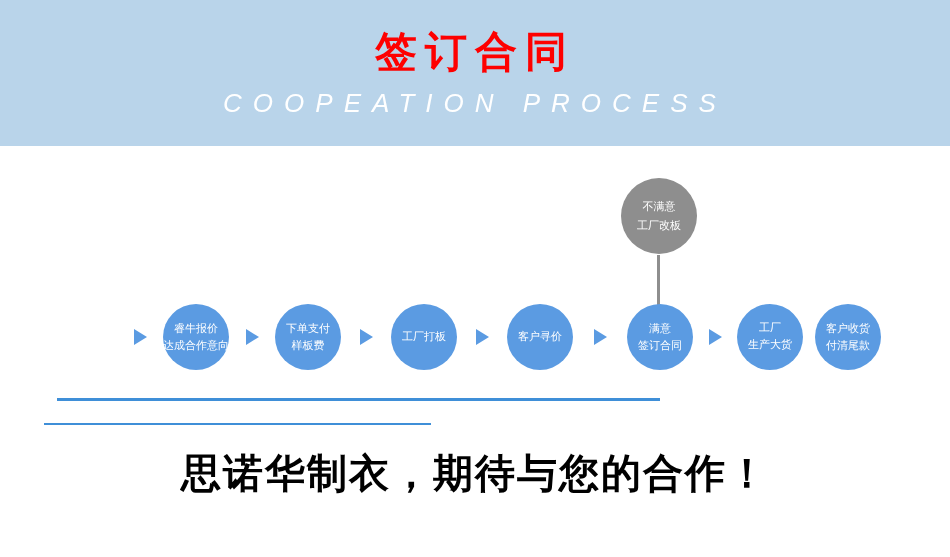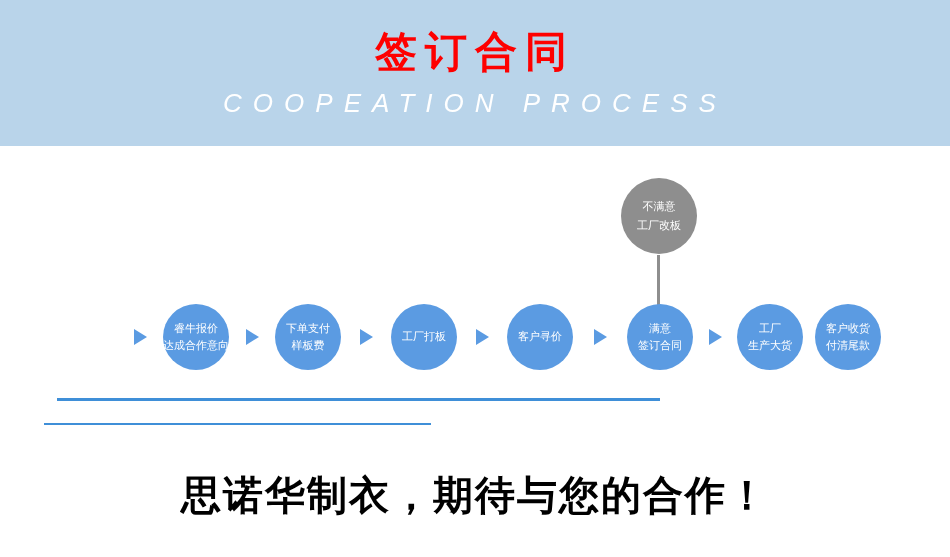--- a/index.html
+++ b/index.html
@@ -26,21 +26,21 @@
   
   .step-circle{
     position:absolute;width:66px;height:66px;border-radius:50%;
     background:var(--circle_color);color:#fff;
     display:flex;align-items:center;justify-content:center;
     text-align:center;font-size:11px;line-height:1.55;
     white-space:pre-line;top:304px;
   }
   .step-0{left:52px;}  .step-1{left:163px;} .step-2{left:275px;}
   .step-3{left:391px;} .step-4{left:507px;} .step-5{left:627px;}
-  .step-6{left:737px;} .step-7{left:815px;}
+  .step-6{left:737px;font-family:Liberation Mono, monospace;} .step-7{left:815px;}
   .arrow{
     position:absolute;top:329px;width:0;height:0;
     border-top:8px solid transparent;border-bottom:8px solid transparent;
     border-left:13px solid var(--circle_color);
   }
   .arrow-0{left:134px;} .arrow-1{left:246px;} .arrow-2{left:360px;}
   .arrow-3{left:476px;} .arrow-4{left:594px;} .arrow-5{left:709px;}
   .arrow-6{left:819px;}
   .alt-circle{
     position:absolute;left:621px;top:178px;width:76px;height:76px;
@@ -55,21 +55,21 @@
   .divider-1{
     position:absolute;left:57px;top:398px;width:603px;height:3px;
     background:var(--line_color);
   }
   .divider-2{
     position:absolute;left:44px;top:423px;width:387px;height:2px;
     background:var(--line_color);
   }
   
   .slogan{
-    position:absolute;left:0;top:468px;width:100%;
+    position:absolute;left:0;top:446px;width:100%;
     text-align:center;font-size:40px;font-weight:bold;
     color:var(--slogan_color);letter-spacing:2px;
   }
 </style>
 </head>
 <body>
 
 <div class="page">
 
   <div class="banner">

